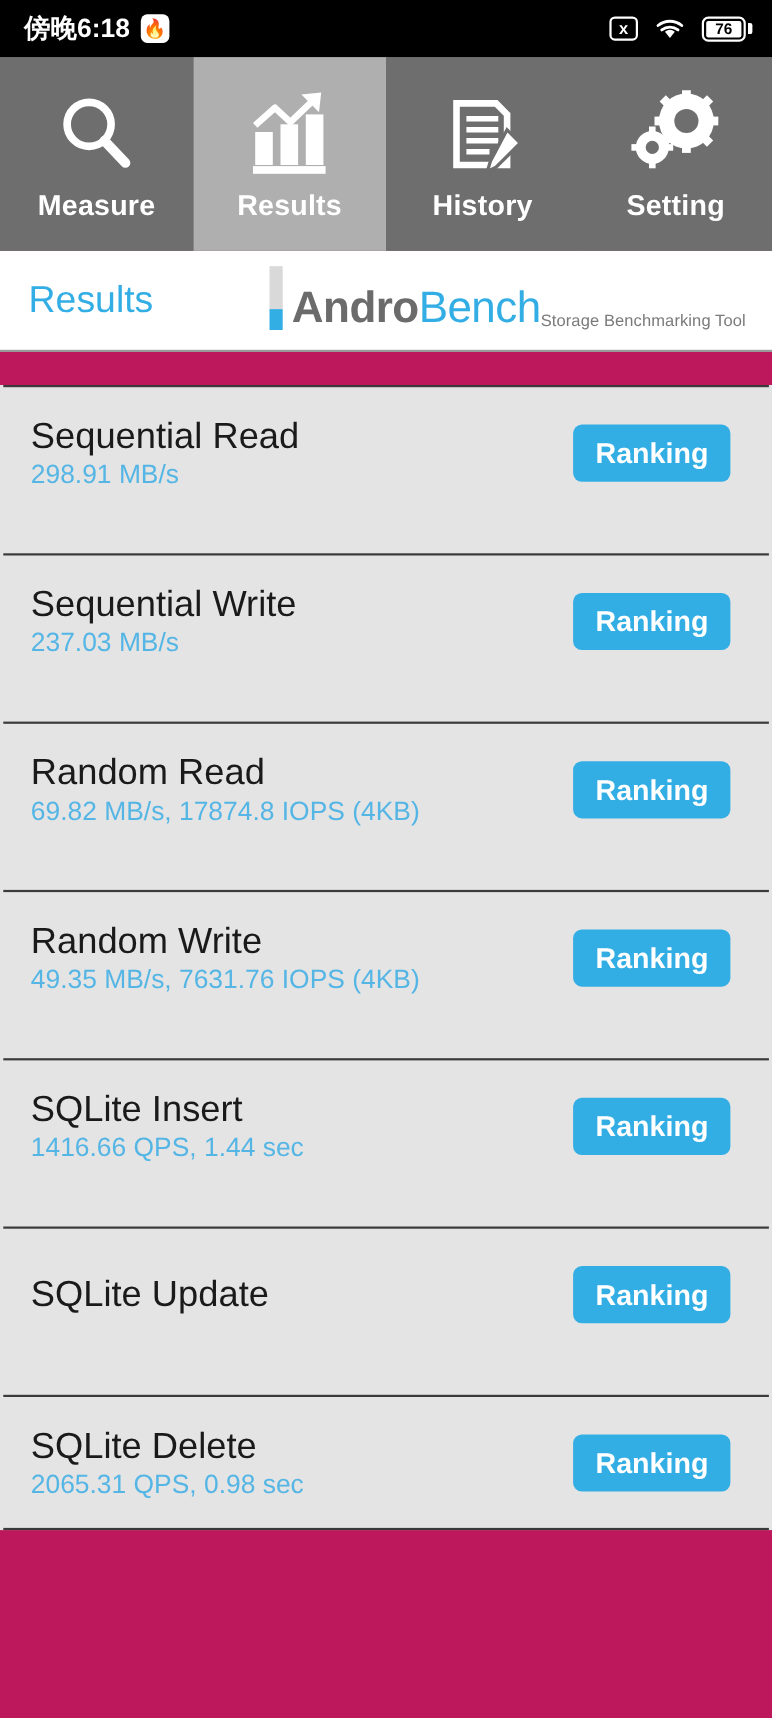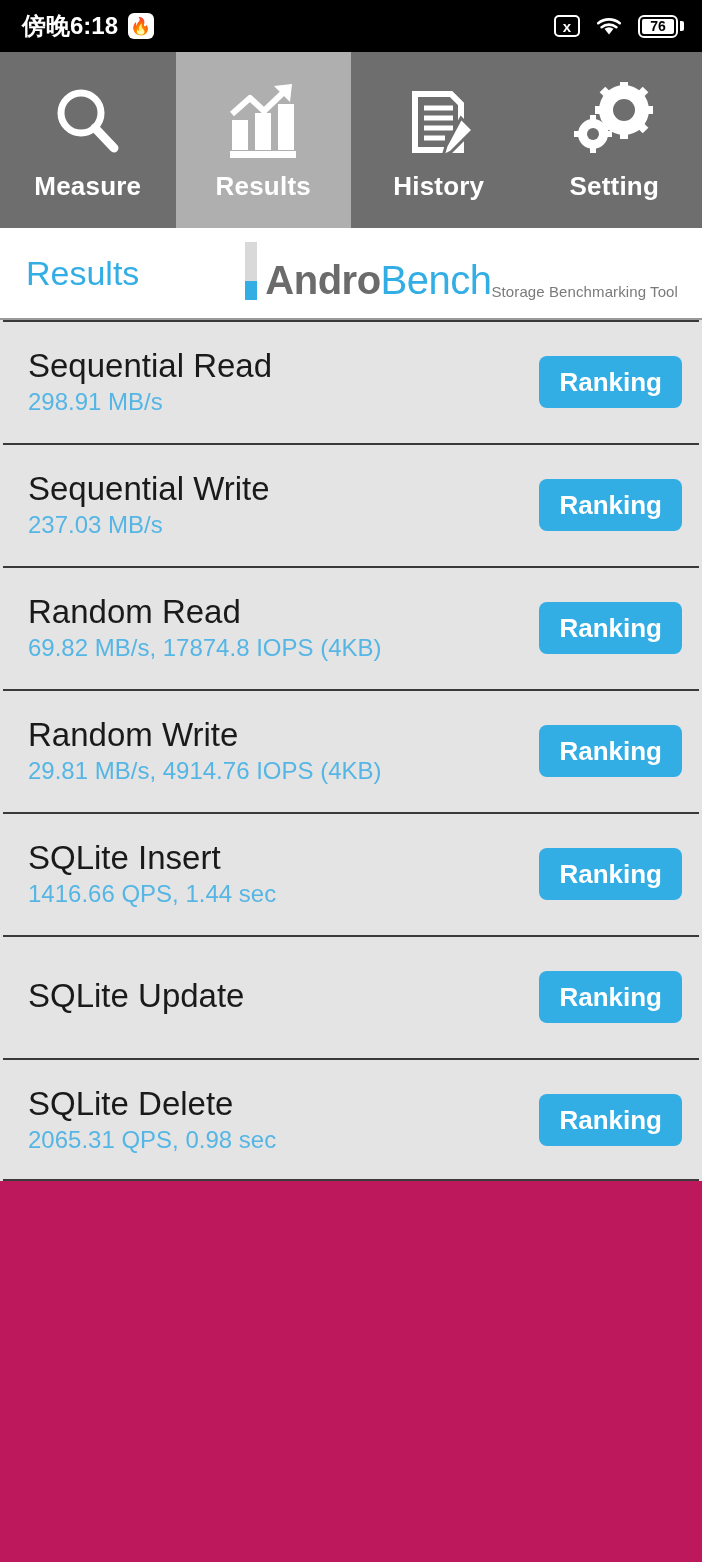--- a/index.html
+++ b/index.html
@@ -70,21 +70,22 @@
   .logo-word { font-size: 40px; line-height: 1; letter-spacing: -0.5px; }
   .logo-word .andro { color: #6B6B6B; font-weight: bold; }
   .logo-word .bench { color: #33AEE5; font-weight: normal; }
   .logo-tag { font-size: 15px; color: #7A7A7A; margin-top: 5px; letter-spacing: .1px; }
 
   
   .list { background: #E4E4E4; }
   .row {
     position: relative; height: 123px;
     display: flex; align-items: center; justify-content: space-between;
-    padding: 0 20px 0 28px;
+    padding: 0 38px 0 28px;
+    margin-top: 30px;
   }
   .row + .row::before,
   .row:first-child::before {
     content: ""; position: absolute; left: 3px; right: 3px; top: 0;
     height: 2px; background: #3A3A3A;
   }
   .row:last-child::after {
     content: ""; position: absolute; left: 3px; right: 3px; bottom: 0;
     height: 2px; background: #3A3A3A;
   }
@@ -239,21 +240,21 @@
       <div class="row-texts">
         <span class="row-title">Random Read</span>
         <span class="row-value">69.82 MB/s, 17874.8 IOPS (4KB)</span>
       </div>
       <button class="rank-btn">Ranking</button>
     </div>
 
     <div class="row">
       <div class="row-texts">
         <span class="row-title">Random Write</span>
-        <span class="row-value">29.81 MB/s, 4914.76 IOPS (4KB)</span>
+        <span class="row-value">49.35 MB/s, 7631.76 IOPS (4KB)</span>
       </div>
       <button class="rank-btn">Ranking</button>
     </div>
 
     <div class="row">
       <div class="row-texts">
         <span class="row-title">SQLite Insert</span>
         <span class="row-value">1416.66 QPS, 1.44 sec</span>
       </div>
       <button class="rank-btn">Ranking</button>

